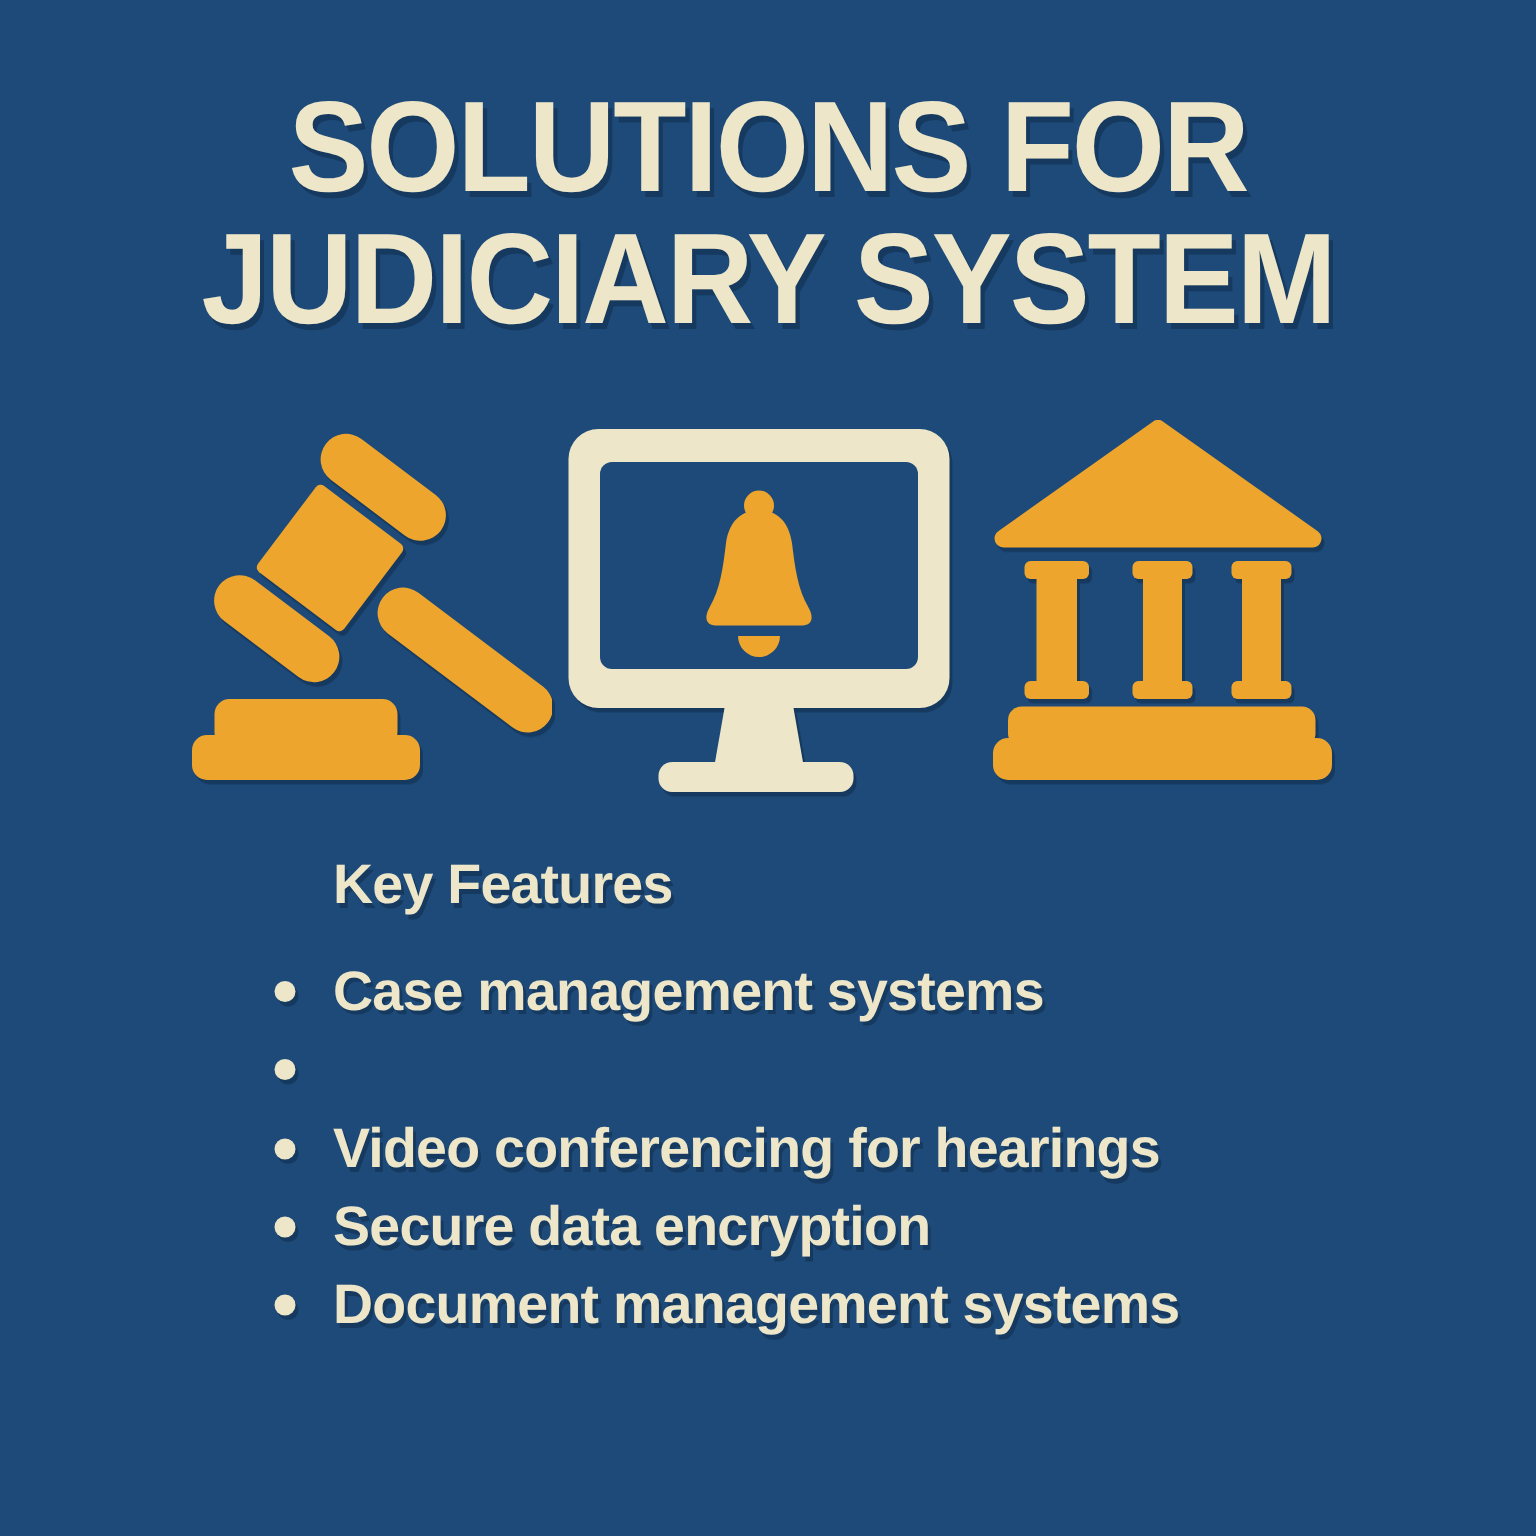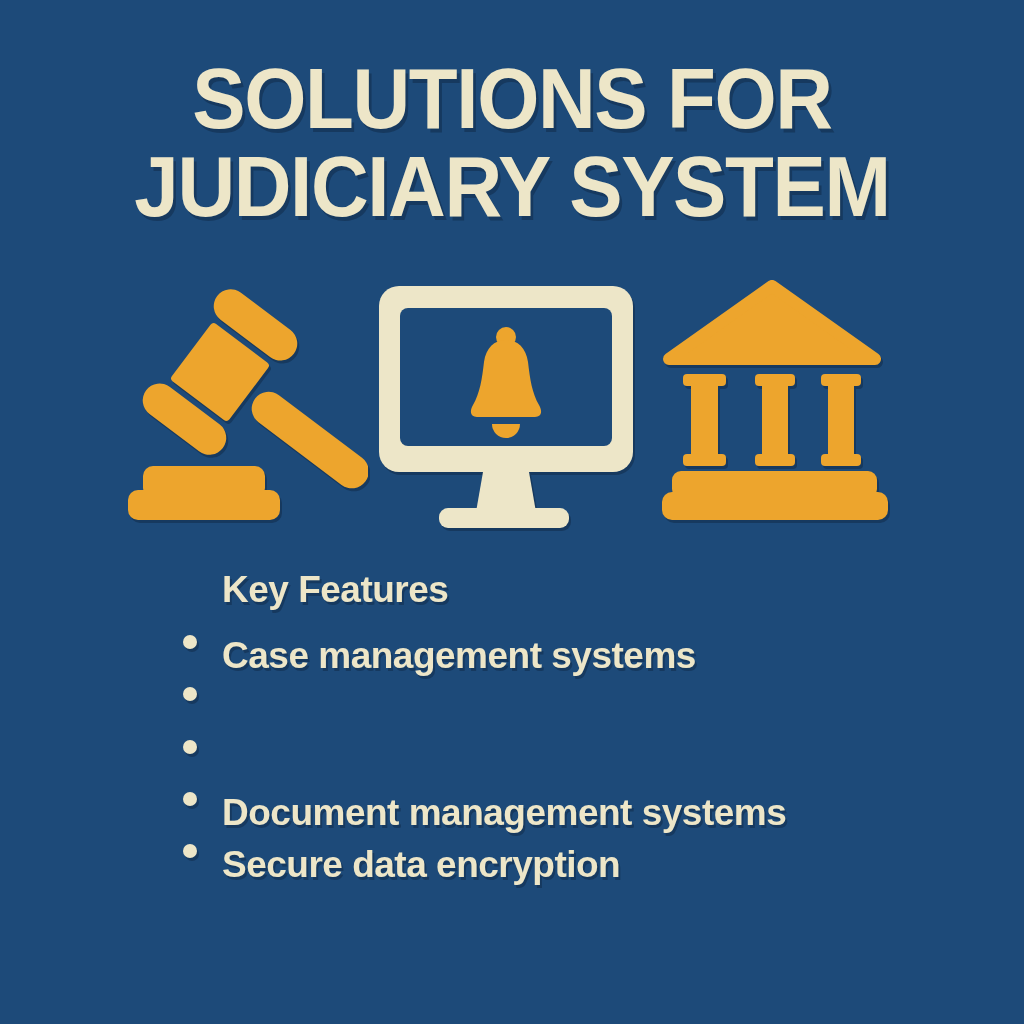--- a/index.html
+++ b/index.html
@@ -24,21 +24,21 @@
   .c{fill:var(--cream,#EDE6C8)}
   .b{fill:var(--background,#1D4A79)}
   .features{position:absolute;left:0;top:0;width:1024px;color:var(--cream,#EDE6C8)}
   .features h2{
     position:absolute;left:222px;top:572px;margin:0;
     font-size:37px;line-height:36px;font-weight:600;letter-spacing:-.5px;
     text-shadow:2px 3px 0 var(--shadow,#16395F);
   }
   .features ul{position:absolute;left:0;top:635px;margin:0;padding:0;list-style:none}
   .features li{
-    display:flex;align-items:flex-start;height:52.3px;
+    display:flex;align-items:center;height:52.3px;
     font-size:37px;font-weight:600;letter-spacing:-.5px;
     text-shadow:2px 3px 0 var(--shadow,#16395F);
   }
   .dot{
     width:14px;height:14px;border-radius:50%;flex:none;
     background:var(--cream,#EDE6C8);margin-left:183px;
     box-shadow:2px 3px 0 var(--shadow,#16395F);
   }
   .features .txt{margin-left:25px;white-space:nowrap}
 </style>
@@ -105,25 +105,26 @@
     <ul>
       <li>
         <span class="dot"></span>
         <span class="txt">Case management systems</span>
       </li>
       <li>
         <span class="dot"></span>
       </li>
       <li>
         <span class="dot"></span>
+        <span class="txt">Video conferencing for hearings</span>
+      </li>
+      <li>
+        <span class="dot"></span>
+        <span class="txt">Secure data encryption</span>
       </li>
       <li>
         <span class="dot"></span>
         <span class="txt">Document management systems</span>
-      </li>
-      <li>
-        <span class="dot"></span>
-        <span class="txt">Secure data encryption</span>
       </li>
     </ul>
   </section>
 
 </div>
 
 </body></html>

